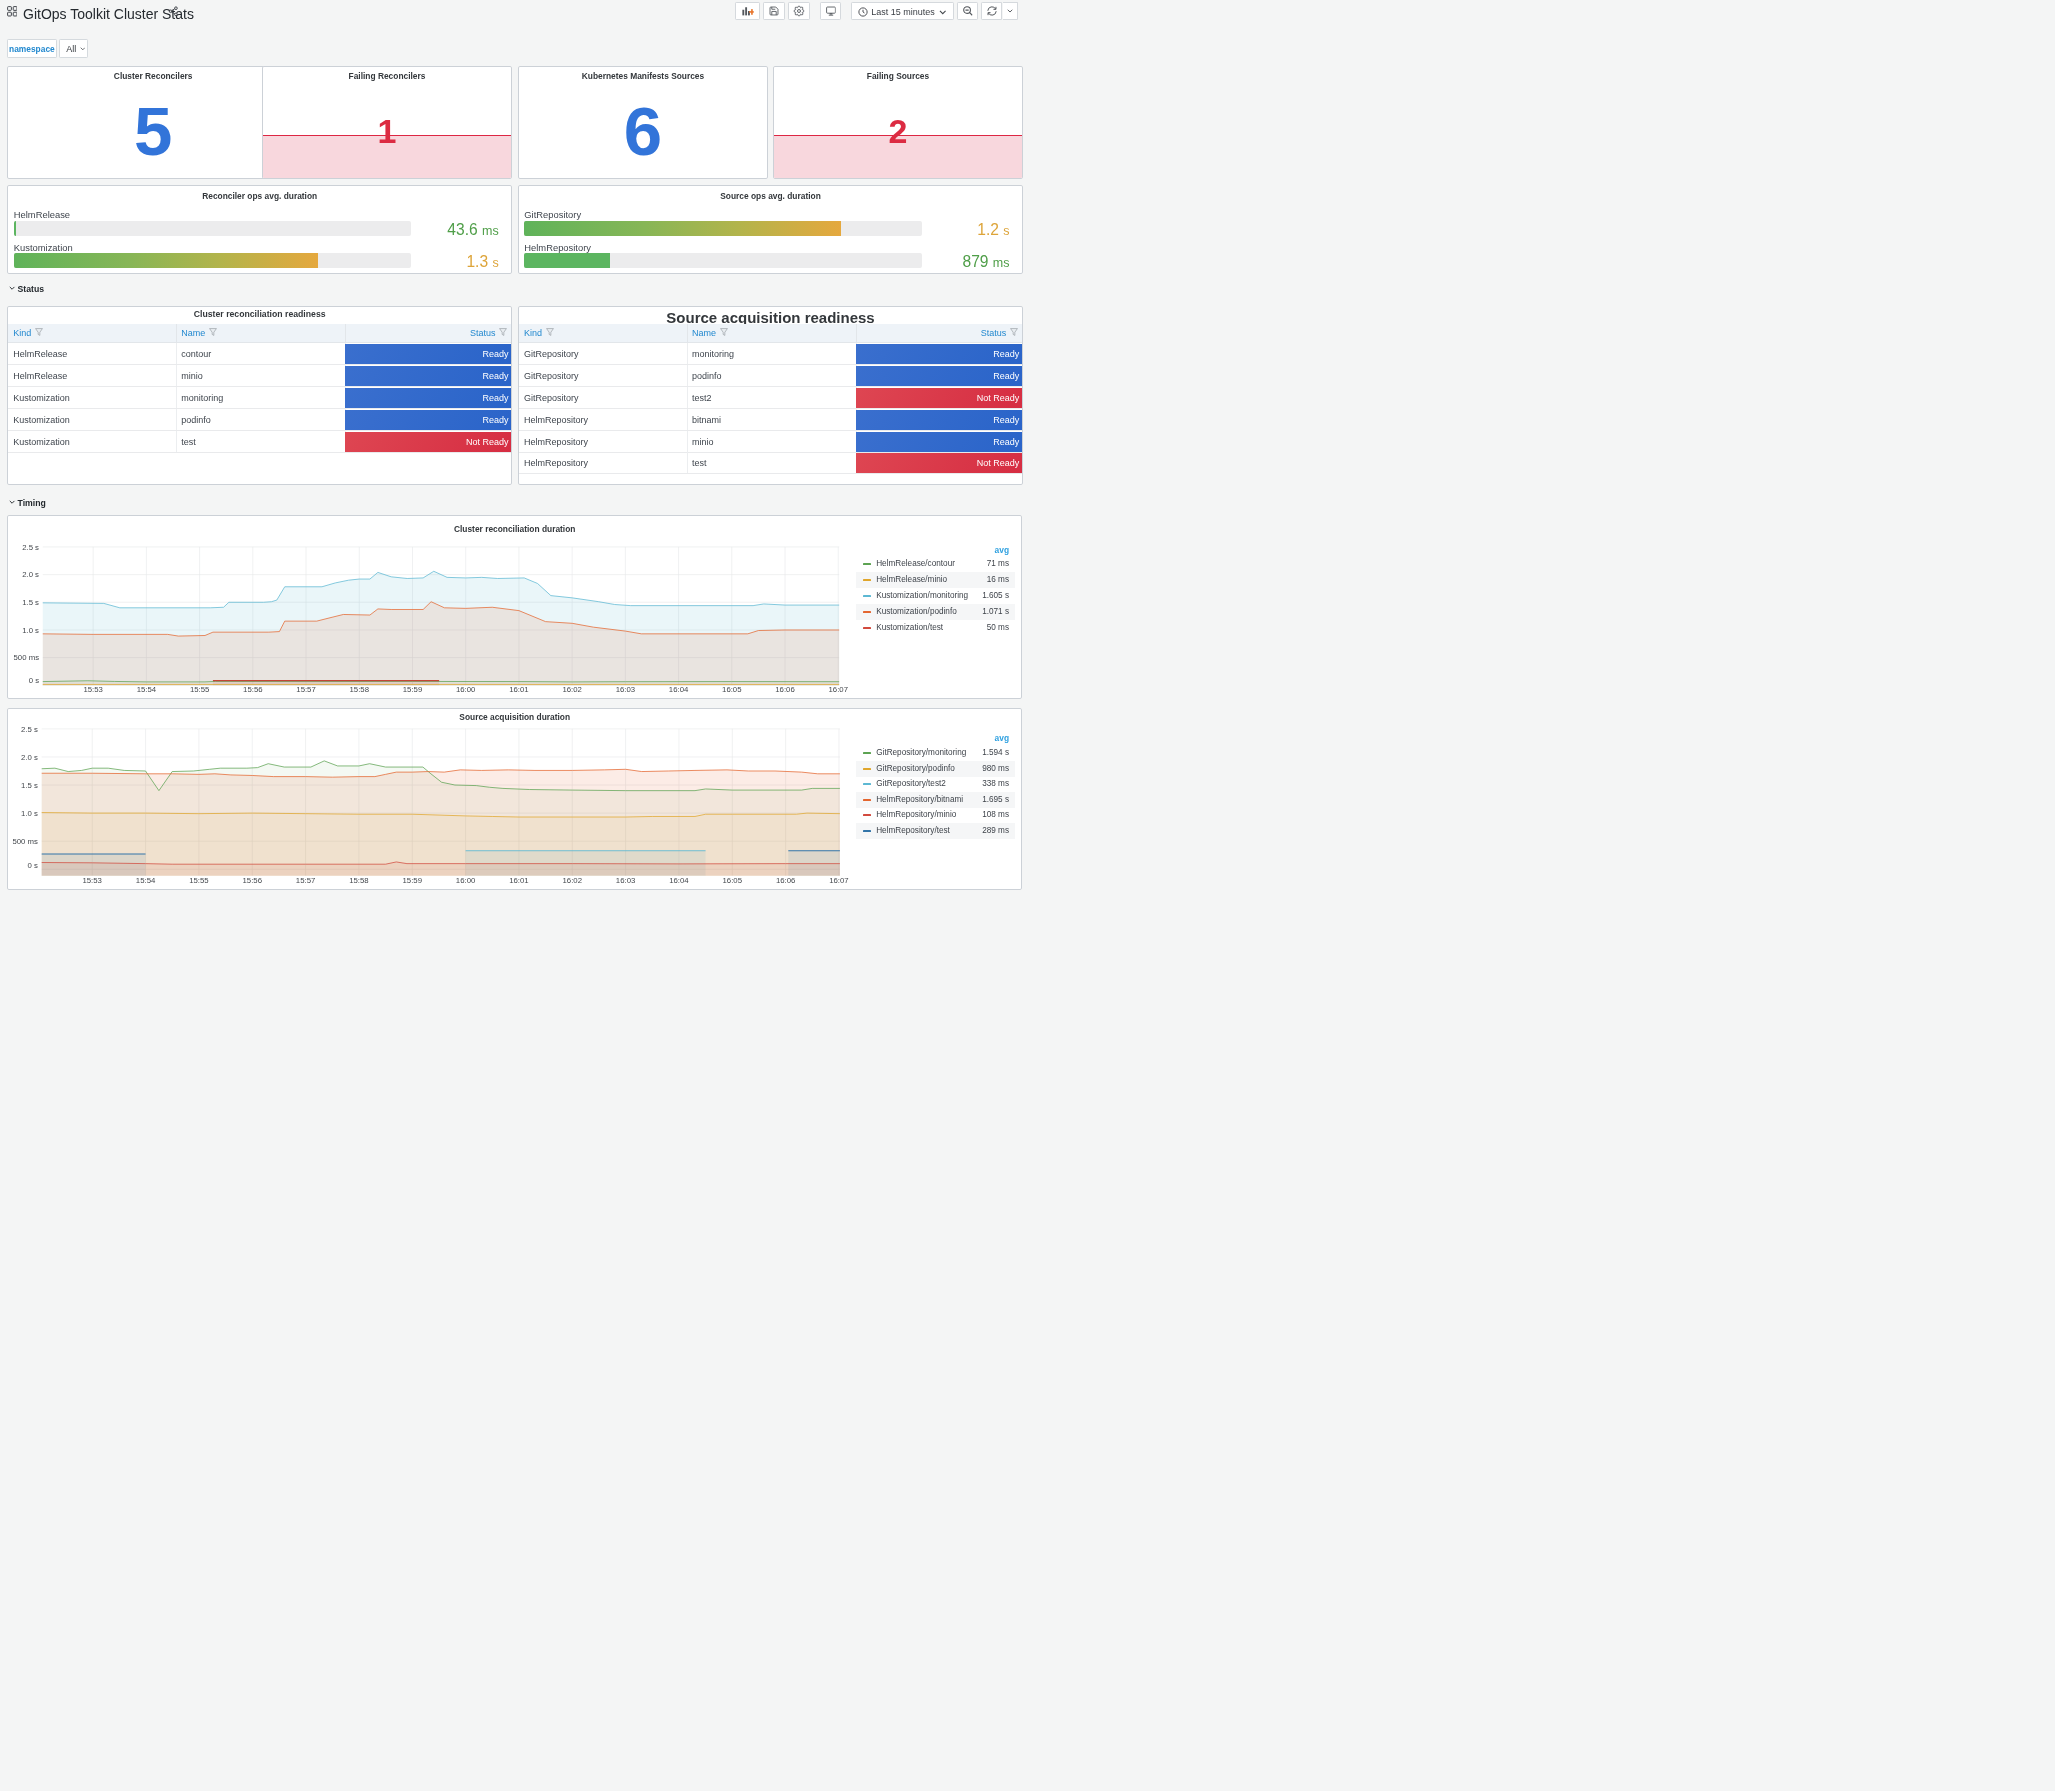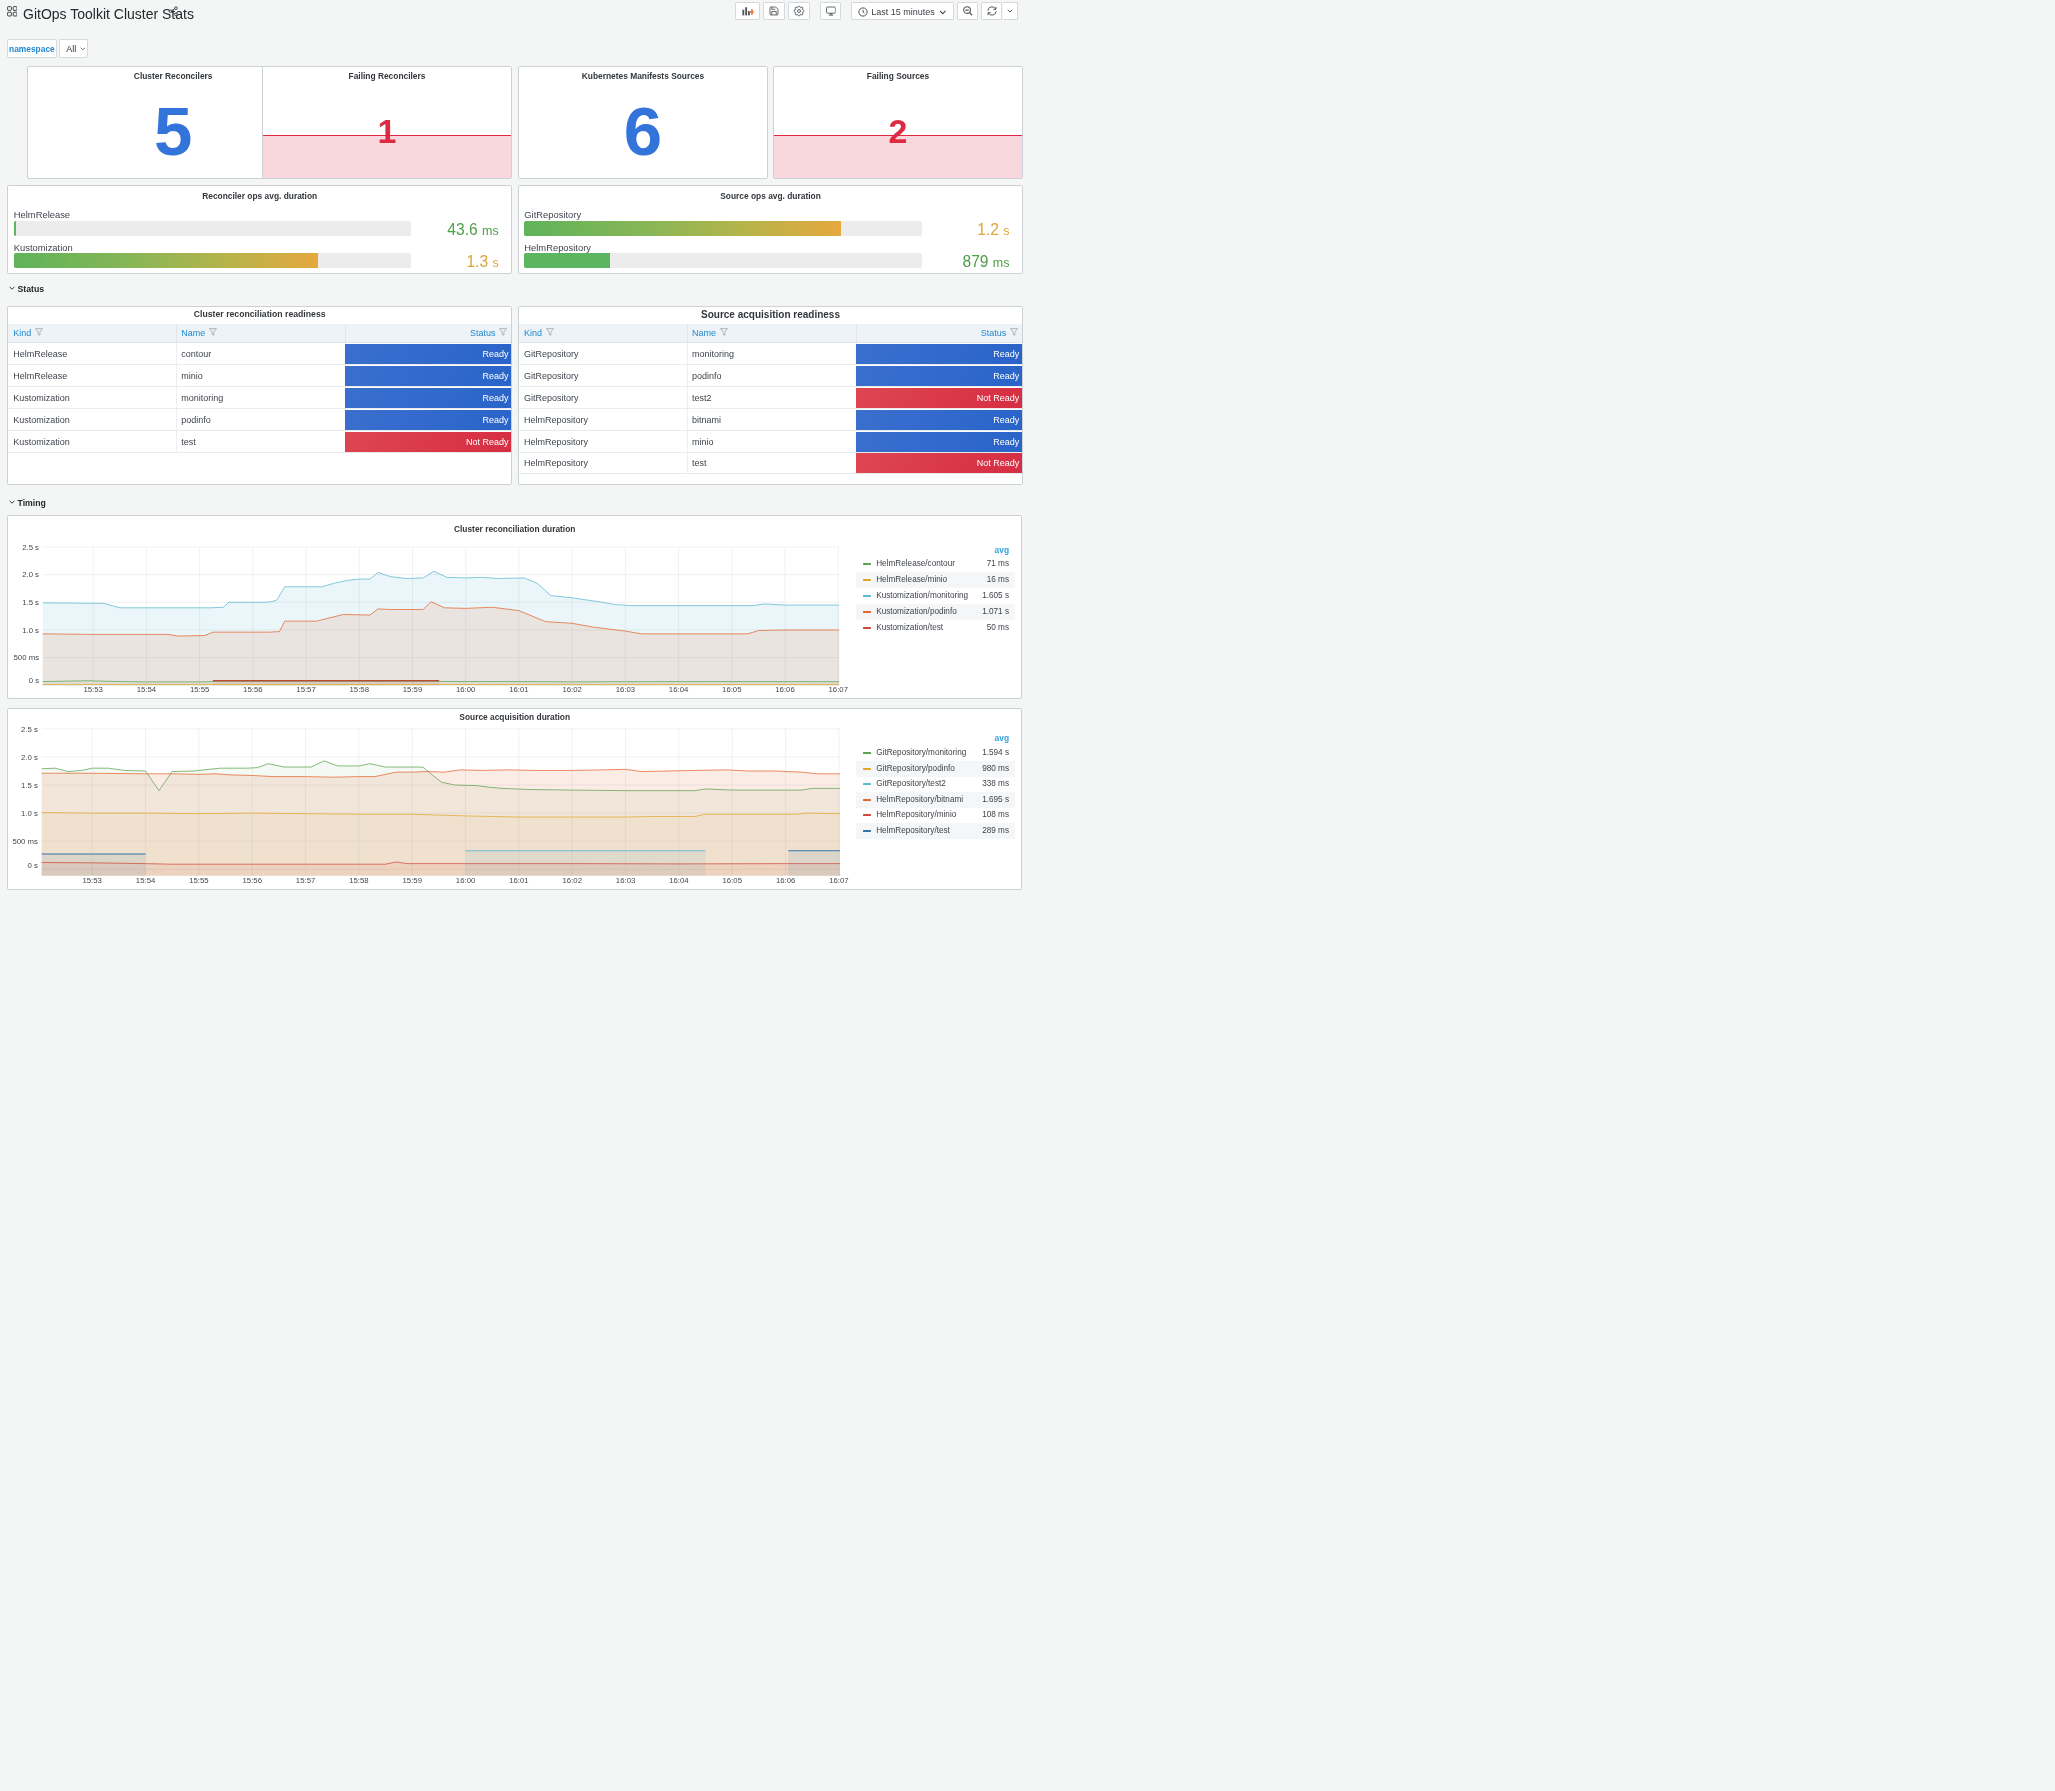--- a/index.html
+++ b/index.html
@@ -94,21 +94,21 @@
 <svg width="6.2" height="4.4" viewBox="0 0 12 8" fill="none" stroke="#44484d" stroke-width="1.7">
       <path d="M1.5 1.5 6 6l4.5-4.5"></path>
     </svg>
 </div>
 
 <div class="abs" style="left:6.9px;top:39px;height:19.3px;background:#fff;border:0.6px solid #d5dade;border-radius:1.2px;width:50px;text-align:center;line-height:18px;font-size:8.4px;font-weight:700;color:#2389cf;">namespace</div>
 <div class="abs" style="left:59px;top:39px;height:19.3px;width:29px;background:#fff;border:0.6px solid #d5dade;border-radius:1.2px;line-height:18px;font-size:9px;color:#34383d;padding-left:6.2px;">All <svg style="vertical-align:1.2px;margin-left:1.2px;" width="5.6" height="3.7" viewBox="0 0 12 8" fill="none" stroke="#44484d" stroke-width="1.7">
       <path d="M1.5 1.5 6 6l4.5-4.5"></path>
     </svg></div>
 
-<div class="panel" style="left:7.2px;top:66px;width:292px;height:113px;margin-left:20px;">
+<div class="panel" style="left:7.2px;top:66px;width:292px;height:113px;">
   <div class="ptitle" style="top:3.7px;">Cluster Reconcilers</div>
   <div class="abs" style="left:0;top:17.5px;right:0;bottom:0;display:flex;align-items:center;justify-content:center;font-size:69px;font-weight:700;color:#3274d9;">5</div>
 </div>
 <div class="panel" style="left:262px;top:66px;width:250px;height:113px;overflow:hidden;">
   <div class="ptitle" style="top:3.7px;">Failing Reconcilers</div>
   <div class="abs" style="left:0;right:0;top:68px;border-top:0.9px solid #dd2743;bottom:0;background:#f8d7dd;"></div>
   <div class="abs" style="left:0;top:17.5px;right:0;bottom:0;display:flex;align-items:center;justify-content:center;font-size:34px;font-weight:700;color:#dc2b42;">1</div>
 </div>
 <div class="panel" style="left:518px;top:66px;width:250px;height:113px;">
   <div class="ptitle" style="top:3.7px;">Kubernetes Manifests Sources</div>
@@ -198,21 +198,21 @@
     <div class="abs" style="left:0;top:124px;width:504px;height:22px;border-bottom:0.6px solid #e9eaec;">
       <div class="abs" style="left:5px;top:5.6px;font-size:9px;color:#3f454d;line-height:1.15;">Kustomization</div>
       <div class="abs" style="left:168px;top:0;bottom:0;border-left:0.6px solid #eceef0;"></div>
       <div class="abs" style="left:173px;top:5.6px;font-size:9px;color:#3f454d;line-height:1.15;">test</div>
       <div class="abs" style="left:337px;top:0;bottom:0;border-left:0.6px solid #eceef0;"></div>
       <div class="abs" style="left:337px;top:0.6px;height:20px;right:0;background:linear-gradient(120deg,#de4652,#d62d42);color:#fff;font-size:9px;text-align:right;padding:5px 3.7px 0 0;line-height:1.15;">Not Ready</div>
     </div>
 </div>
 
 <div class="panel" style="left:518px;top:306px;width:505px;height:179px;overflow:hidden;">
-  <div class="ptitle" style="top:2.2px;font-size:10px;">Source acquisition readiness</div>
+  <div class="ptitle" style="top:2.2px;font-size:15px;">Source acquisition readiness</div>
   <div class="abs" style="left:0;top:17px;width:504px;height:19.3px;background:#eef3f8;border-bottom:0.6px solid #e2e6ea;">
     <div class="abs" style="left:5px;top:3.7px;font-size:9px;color:#2389cf;">Kind<svg class="filt" width="8" height="8" viewBox="0 0 14 14">
           <path d="M1 1h12L8.5 7.5V13l-3-1.8V7.5Z" fill="#e9edf1" stroke="#9aa0a6" stroke-width="1.2"></path>
         </svg></div>
     <div class="abs" style="left:168px;top:0;bottom:0;border-left:0.6px solid #e2e6ea;"></div>
     <div class="abs" style="left:173px;top:3.7px;font-size:9px;color:#2389cf;">Name<svg class="filt" width="8" height="8" viewBox="0 0 14 14">
           <path d="M1 1h12L8.5 7.5V13l-3-1.8V7.5Z" fill="#e9edf1" stroke="#9aa0a6" stroke-width="1.2"></path>
         </svg></div>
     <div class="abs" style="left:337px;top:0;bottom:0;border-left:0.6px solid #e2e6ea;"></div>
     <div class="abs" style="right:5px;top:3.7px;font-size:9px;color:#2389cf;">Status<svg class="filt" width="8" height="8" viewBox="0 0 14 14">

